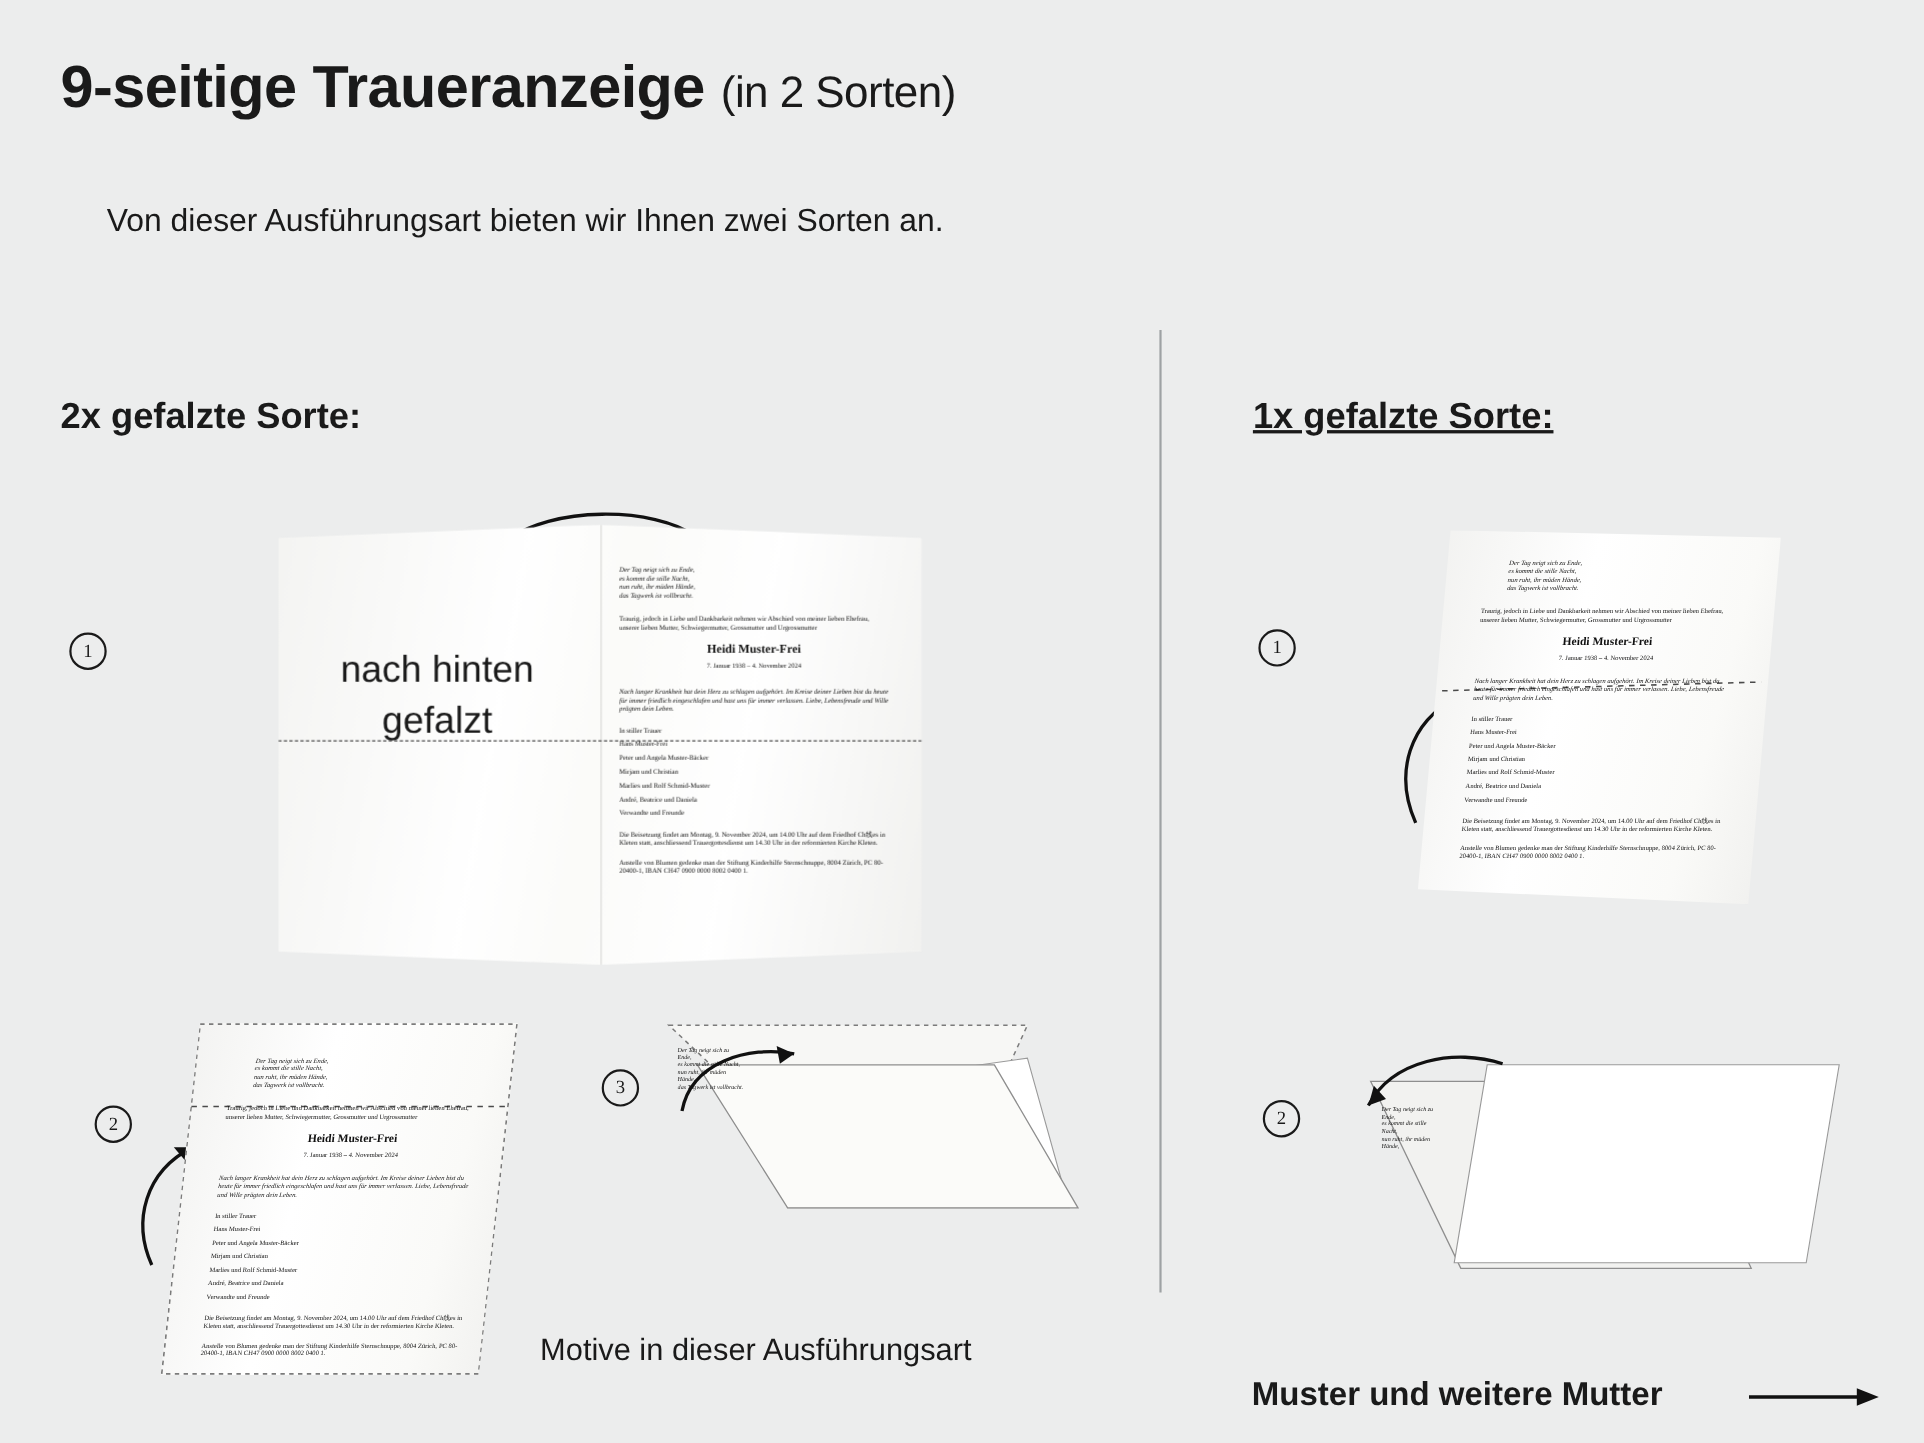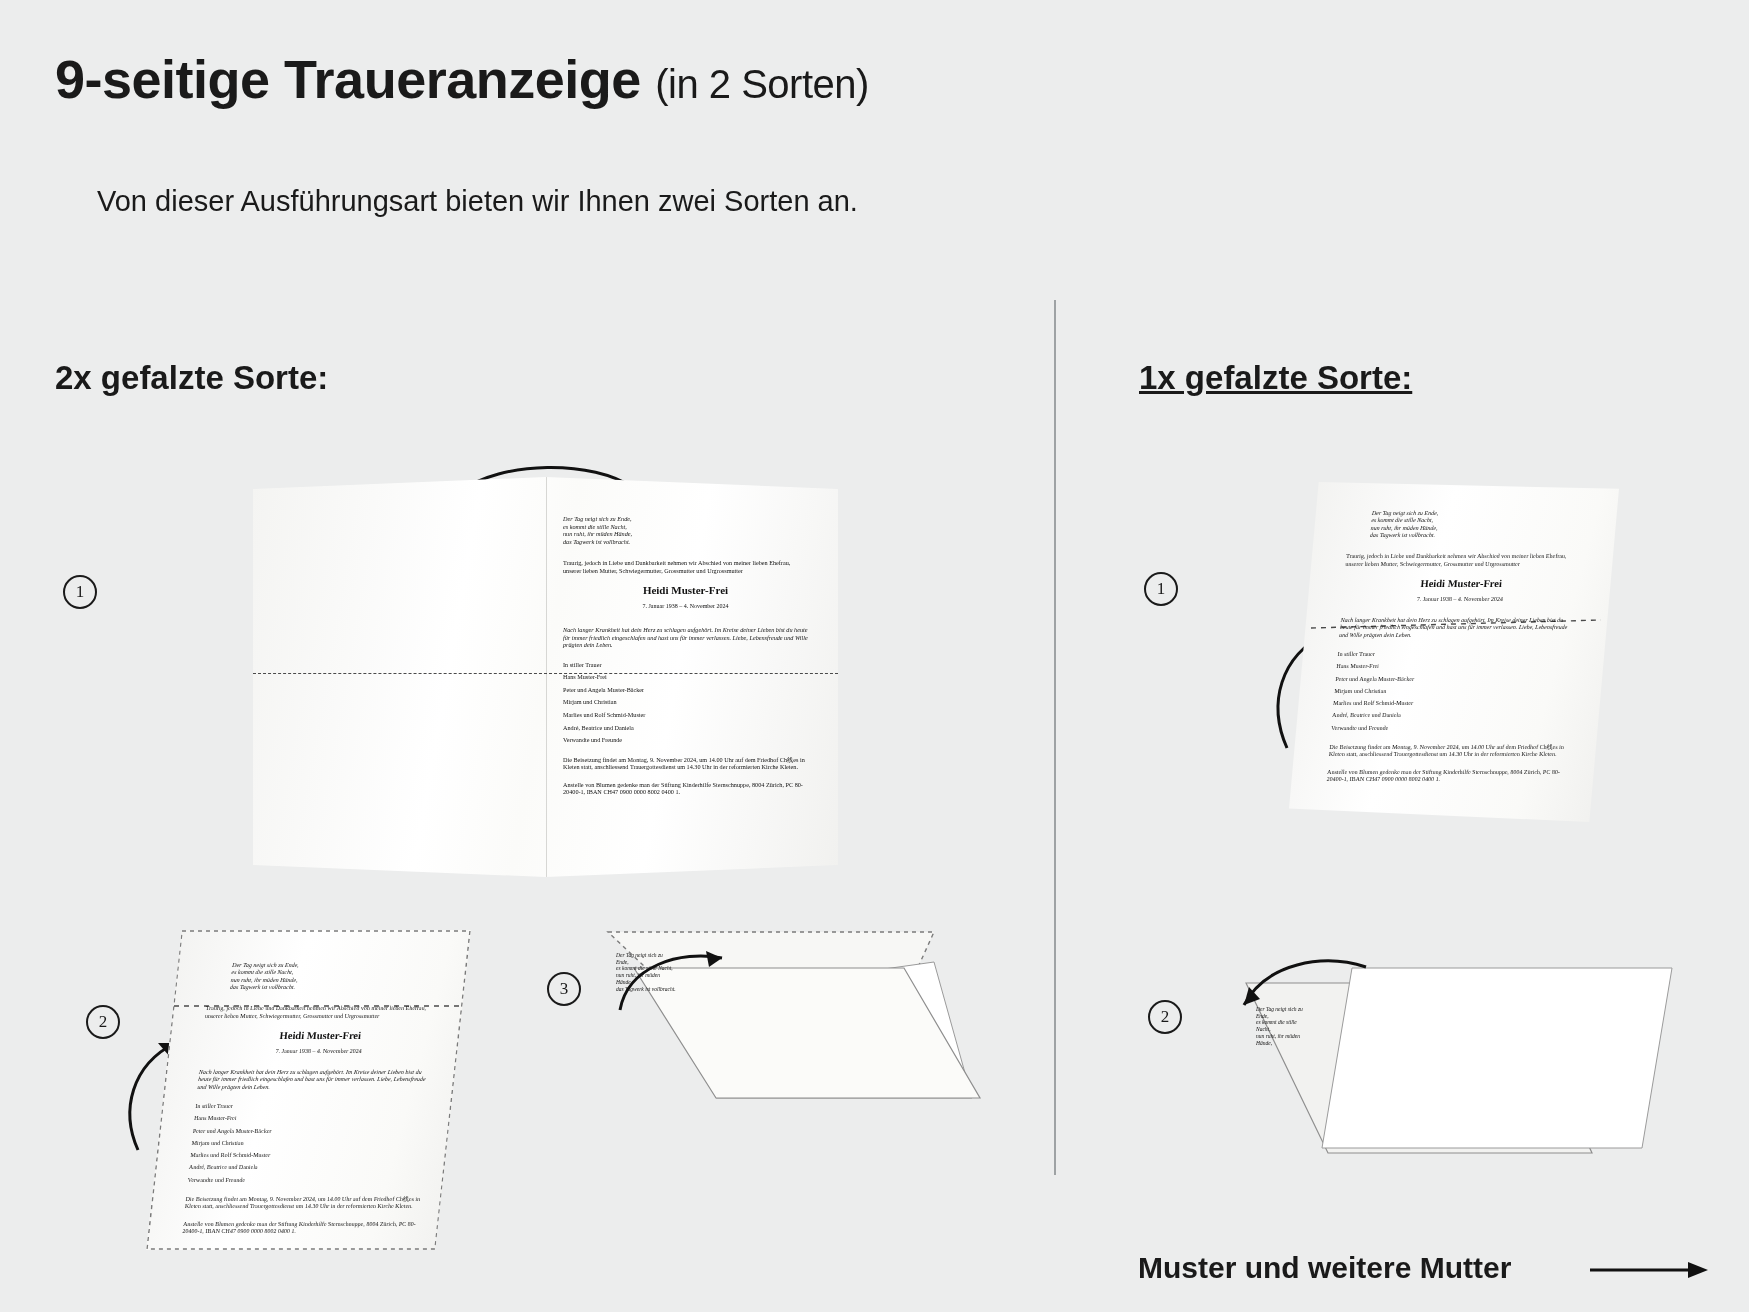--- a/index.html
+++ b/index.html
@@ -167,20 +167,24 @@
 
 <svg class="arrow-svg" style="left:455px; top:462px; width:200px; height:50px;" viewBox="0 0 200 50">
   <path d="M5 30 C 45 -2, 140 -2, 178 26" stroke="#111" stroke-width="3" fill="none"></path>
   <polygon points="178,26 163,17 172,34" fill="#111"></polygon>
 </svg>
 
 <div class="paper" id="card-open-left">
   <div class="center-fold"></div>
   <div class="h-dash"></div>
 
+  <div class="handwrite" style="left:12px; top:110px; width:265px;">
+    <div>nach hinten</div>
+    <div>gefalzt</div>
+  </div>
 
   <div class="obit" style="left:310px; top:38px; width:245px; font-size:6.2px;">
     <p class="poem" style="white-space:pre-line;">Der Tag neigt sich zu Ende,
 es kommt die stille Nacht,
 nun ruht, ihr müden Hände,
 das Tagwerk ist vollbracht.</p>
     <p style="margin-top:14px;">Traurig, jedoch in Liebe und Dankbarkeit nehmen wir Abschied von meiner lieben Ehefrau, unserer lieben Mutter, Schwiegermutter, Grossmutter und Urgrossmutter</p>
     <p class="name" style="font-size:11px; margin-top:10px;">Heidi Muster-Frei</p>
     <p class="dates" style="font-size:6px; margin-bottom:16px;">7. Januar 1938 – 4. November 2024</p>
     <p class="italic">Nach langer Krankheit hat dein Herz zu schlagen aufgehört. Im Kreise deiner Lieben bist du heute für immer friedlich eingeschlafen und hast uns für immer verlassen. Liebe, Lebensfreude und Wille prägten dein Leben.</p>
@@ -247,20 +251,21 @@
 das Tagwerk ist vollbracht.</p>
   </div>
 </div>
 
 <svg class="arrow-svg" style="left:610px; top:938px; width:130px; height:90px;" viewBox="0 0 130 90">
   <path d="M10 72 C 18 28, 70 12, 112 20" stroke="#111" stroke-width="3" fill="none"></path>
   <polygon points="112,20 96,13 99,29" fill="#111"></polygon>
 </svg>
 
 <div class="caption" id="caption-motive">
+  <div>Motive in dieser Ausführungsart</div>
 </div>
 
 <div class="step-circle" style="left:1144px; top:572px;">1</div>
 
 <svg class="arrow-svg" style="left:1265px; top:608px; width:90px; height:150px;" viewBox="0 0 90 150">
   <path d="M22 140 C 2 95, 16 48, 60 26" stroke="#111" stroke-width="3" fill="none"></path>
   <polygon points="60,26 43,27 55,41" fill="#111"></polygon>
 </svg>
 
 <div class="skew-sheet" style="left:1289px; top:482px; width:330px; height:340px; clip-path: polygon(9% 0, 100% 2%, 91% 100%, 0 96%);"></div>

